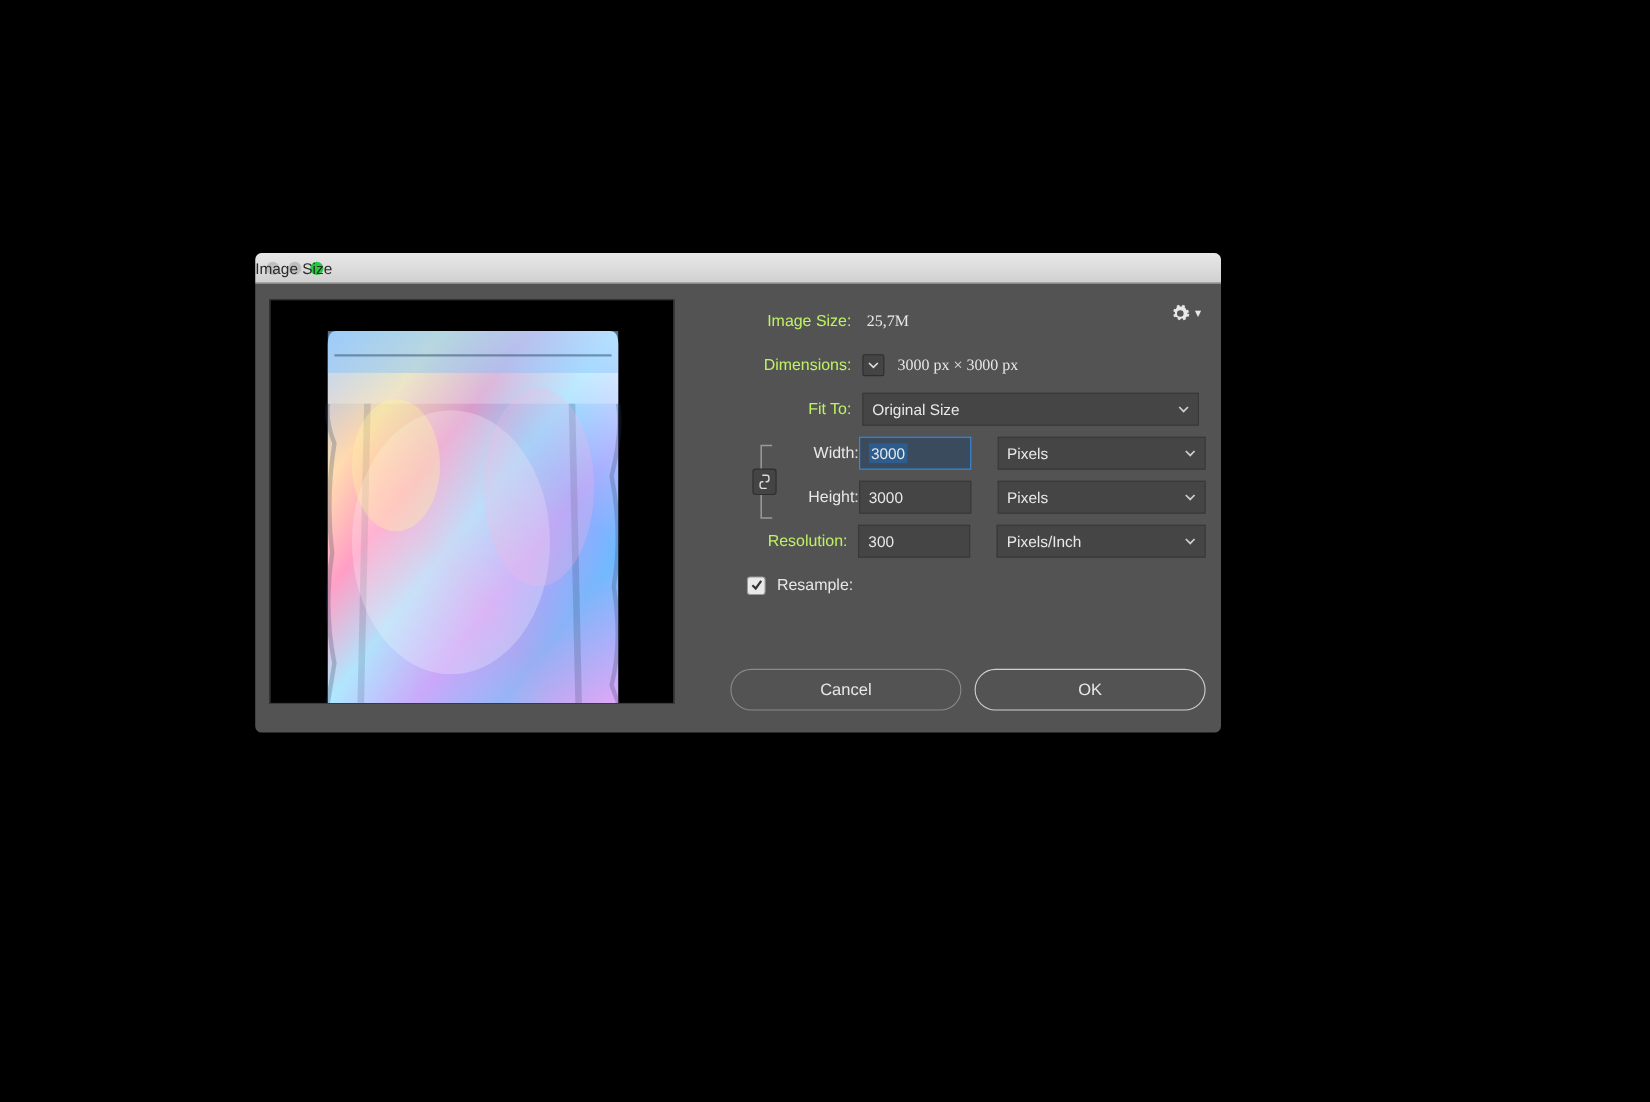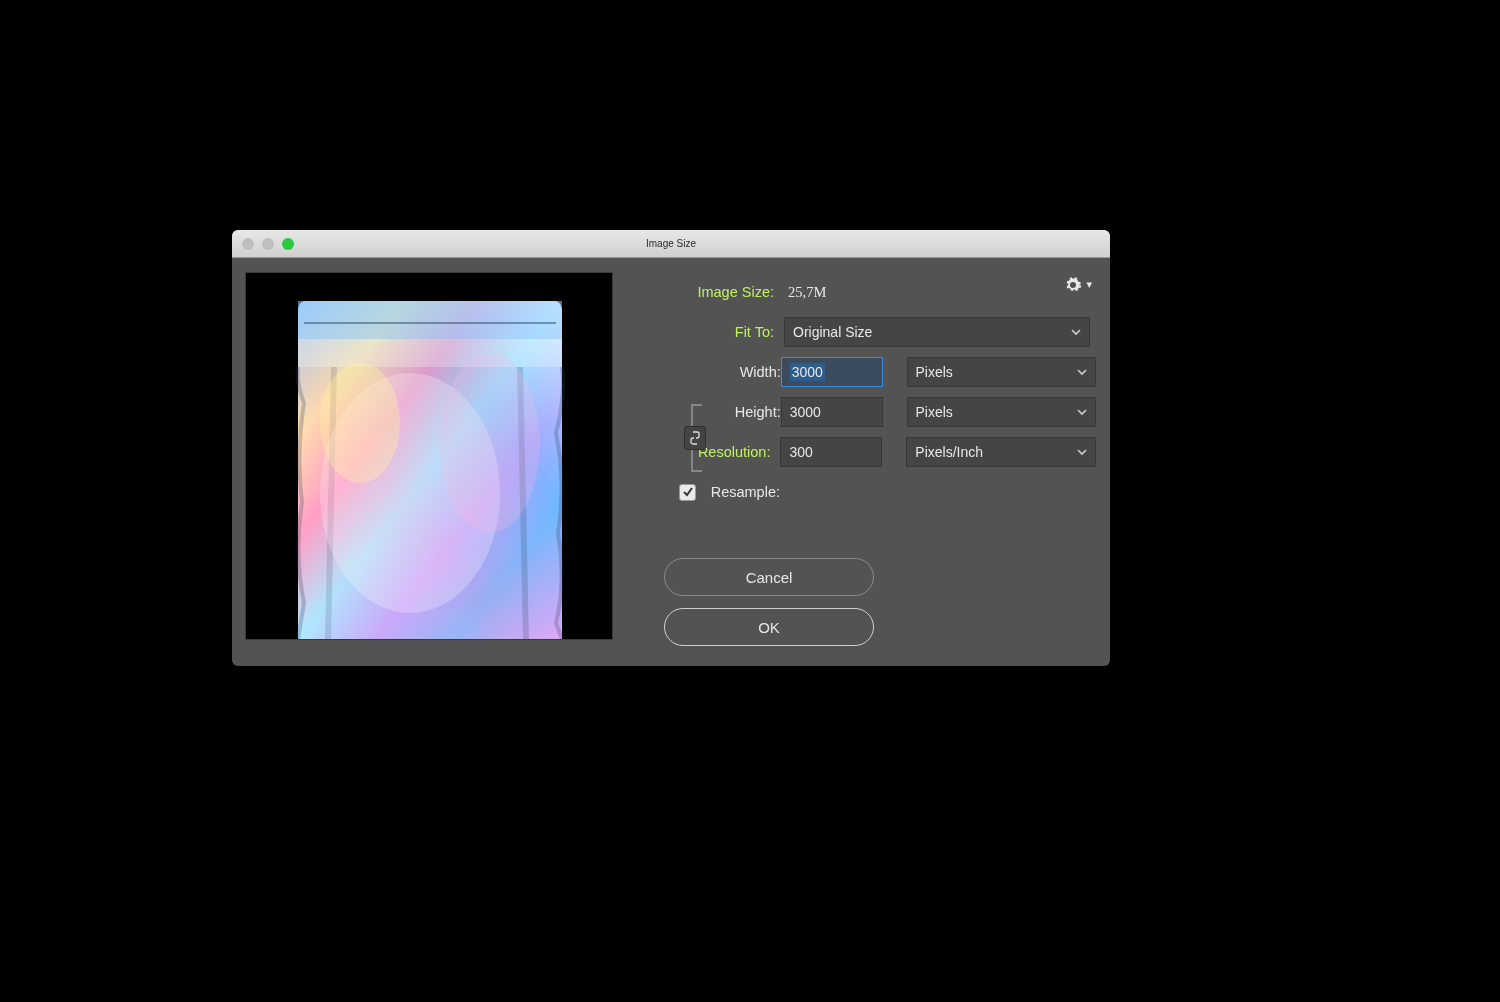--- a/index.html
+++ b/index.html
@@ -22,22 +22,22 @@
   background: linear-gradient(#e8e8e8,#d0d0d0);
   display: flex;
   align-items: center;
   position: relative;
   border-bottom: 1px solid #9a9a9a;
 }
 .traffic { display: flex; gap: 8px; padding-left: 10px; }
 .tlight { width: 12px; height: 12px; border-radius: 50%; background: #bfbfbf; }
 .tlight.green { background: #28c840; }
 .titlebar .title {
-  position: absolute; left: 0; right: 0; text-align: center;
-  font-size: 10px; color: #2a2a2a; font-weight: 500;
+  position: absolute; left: 0; right: 0; text-align: left;
+  font-size: 14px; color: #2a2a2a; font-weight: 500;
 }
 
 .body { position: absolute; left:0; right:0; top:28px; bottom:0; color: #e8e8e8; font-size: 14.5px; }
 
 .preview {
   position: absolute;
   left: 13px; top: 14px; width: 368px; height: 368px;
   background: #000; border: 1px solid #3b3b3b;
 }
 .preview svg { position:absolute; left: 44px; top: 20px; width: 280px; height: 346px; }
@@ -86,21 +86,21 @@
 }
 .linkbtn svg { width:10px; height:14px; }
 
 .cbx {
   width:17px; height:17px; border-radius:3px; background:#e9e9e9; border:1px solid #9a9a9a;
   display:flex; align-items:center; justify-content:center; margin-right:6px;
 }
 .cbx svg { width:12px; height:12px; }
 
 .buttons {
-  position:absolute; left: 432px; bottom: 20px; display:flex; gap: 12px; flex-direction: column;
+  position:absolute; left: 432px; bottom: 20px; display:flex; gap: 12px;
 }
 .btn {
   width: 210px; height: 38px; border:1px solid #8a8a8a; border-radius: 19px;
   background: transparent; color:#e8e8e8; font-size:15px;
   display:flex; align-items:center; justify-content:center; cursor:pointer;
 }
 .btn.primary { border:1.5px solid #d0d0d0;justify-content:center; }
 
 .form .r1 { margin-top: 0; }
 .form .r2 { }
@@ -165,20 +165,29 @@
         </svg>
       <span style="color:#e8e8e8;font-size:11px;position:relative;top:-6px;">▾</span>
     </div>
 
     <div class="form">
       <div class="row r1">
         <div class="lbl">Image Size:</div>
         <div class="val">25,7M</div>
       </div>
 
+      <div class="row r2">
+        <div class="lbl">Dimensions:</div>
+        <div class="tinybtn">
+          <svg viewBox="0 0 10 10">
+              <path d="M1 3l4 4 4-4" stroke="#ddd" fill="none" stroke-width="1.5"></path>
+            </svg>
+        </div>
+        <div class="val">3000 px  ×  3000 px</div>
+      </div>
 
       <div class="row r3">
         <div class="lbl">Fit To:</div>
         <div class="select fitto">
           <span>Original Size</span>
           <span class="chev"><svg viewBox="0 0 14 14">
                 <path d="M3 5l4 4 4-4" stroke="#ccc" fill="none" stroke-width="1.6"></path>
               </svg></span>
         </div>
       </div>
@@ -222,21 +231,21 @@
         </div>
       </div>
 
       <div class="row r7">
         <div style="width:51px"></div>
         <div class="cbx">
           <svg viewBox="0 0 12 12">
               <path d="M2 6l3 3 5-7" stroke="#333" fill="none" stroke-width="2"></path>
             </svg>
         </div>
-        <div style="width:82px;text-align:right;padding-right:4px;">Resample:</div>
+        <div style="width:82px;text-align:center;padding-right:4px;">Resample:</div>
       </div>
     </div>
 
     <div class="linkwrap">
       <svg viewBox="0 0 22 74">
           <path d="M18 4 H8 V70 H18 M8 37 H2" stroke="#9a9a9a" fill="none" stroke-width="1.4"></path>
         </svg>
     </div>
     <div class="linkbtn">
       <svg viewBox="0 0 10 14">

